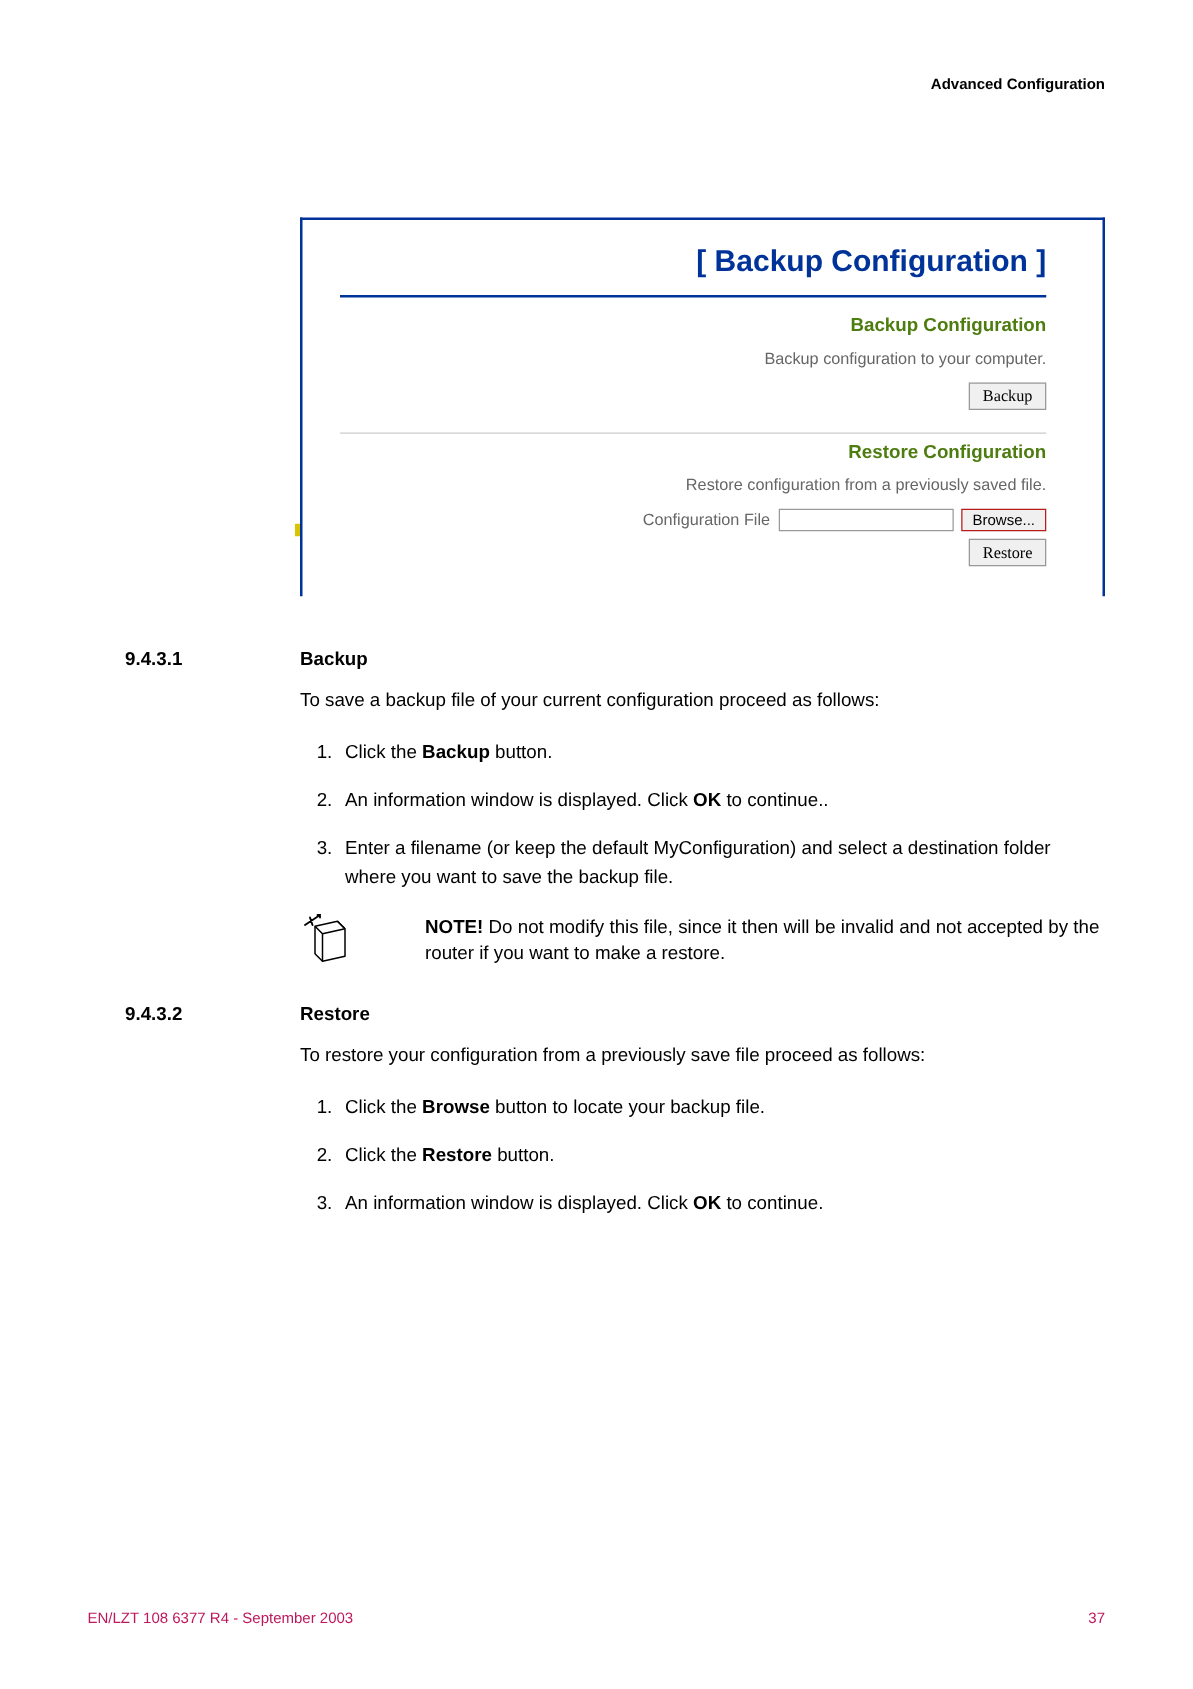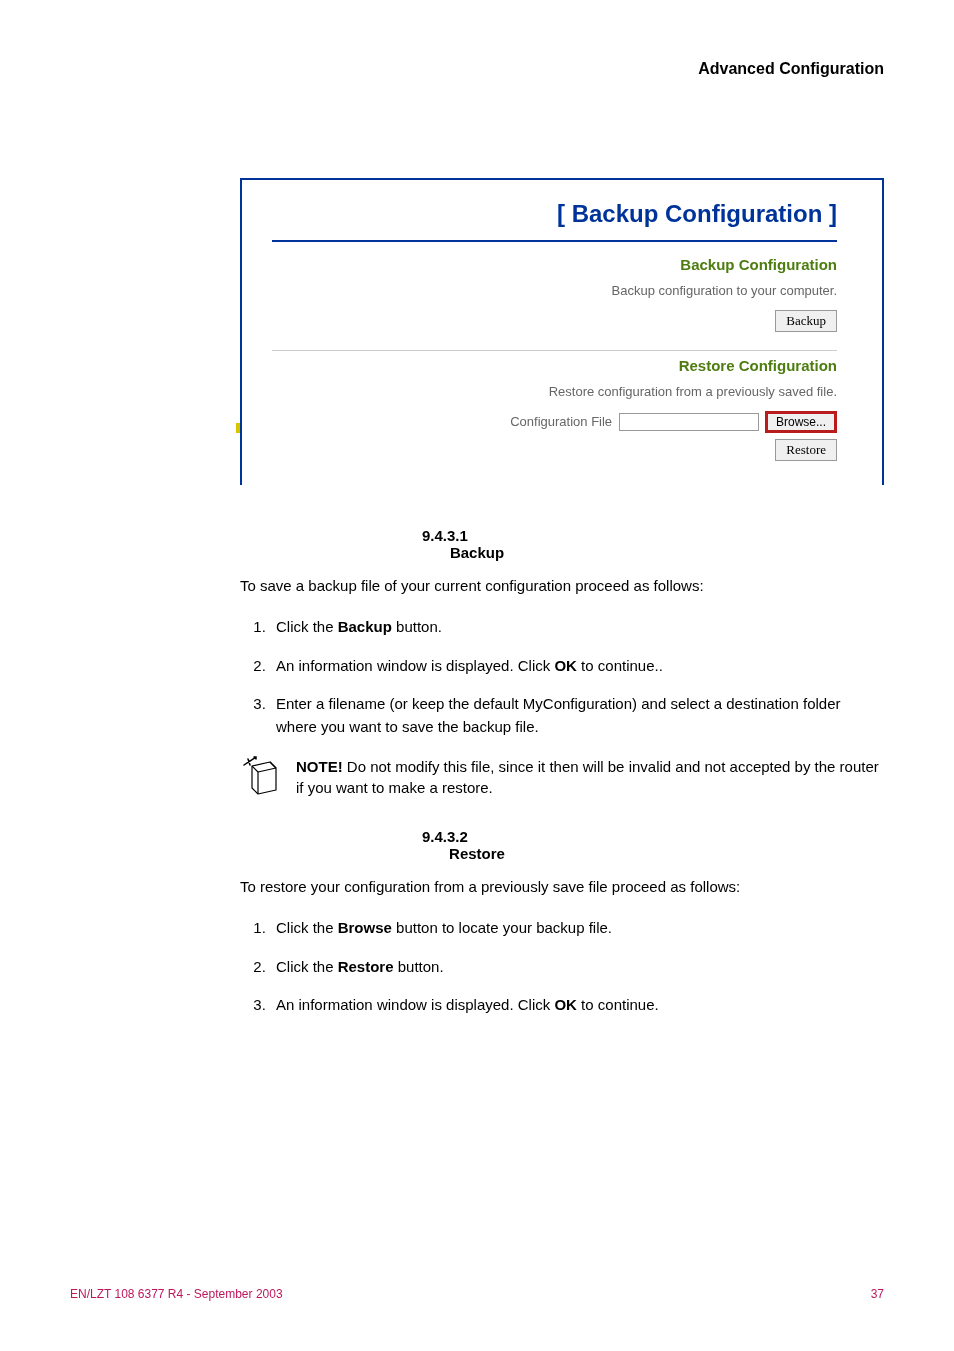--- a/index.html
+++ b/index.html
@@ -10,21 +10,21 @@
     color: #000;
     width: 954px;
     height: 1351px;
     position: relative;
   }
   .page {
     padding: 60px 70px 40px 70px;
   }
   .header-right {
     text-align: right;
-    font-size: 16px;
+    font-size: 12px;
     font-weight: bold;
     margin-bottom: 100px;
   }
   .screenshot-wrap {
     margin-left: 170px;
     margin-right: 0;
     border: 2.5px solid #003399;
     border-top: 2.5px solid #003399;
     border-right: 2.5px solid #003399;
     border-bottom: none;
@@ -85,42 +85,41 @@
     border: 1px solid #999;
     height: 18px;
     width: 140px;
     display: inline-block;
     vertical-align: middle;
     background: #fff;
     margin: 0 2px;
   }
   .sc-browse {
     font-size: 12px;
-    border: 3px solid #b91c1c;
+    border: 1px solid #b91c1c;
     background: #f0f0f0;
     padding: 1px 8px;
     display: inline-block;
     vertical-align: middle;
   }
   .red-marker {
     position: absolute;
     left: -6px;
     top: 243px;
     width: 4px;
     height: 10px;
     background: #d9c400;
   }
   .body-content {
     margin-top: 42px;
   }
   .section-row {
     display: flex;
-    align-items: center;
+    align-items: flex-start;
     margin-bottom: 14px;
-    flex-direction: column;
   }
   .sec-num {
     width: 170px;
     font-weight: bold;
     font-size: 15px;
     flex-shrink: 0;
     padding-left: 30px;
   }
   .sec-title {
     font-weight: bold;
@@ -141,20 +140,21 @@
   ol.numbered li {
     margin-bottom: 16px;
     padding-left: 6px;
   }
   .note-row {
     display: flex;
     margin-left: 170px;
     margin-top: 6px;
     margin-bottom: 30px;
     align-items: flex-start;
+    gap: 44px;
   }
   .note-icon {
     width: 44px;
     height: 44px;
     flex-shrink: 0;
     margin-right: 12px;
   }
   .note-text {
     font-size: 15px;
     line-height: 1.4;

